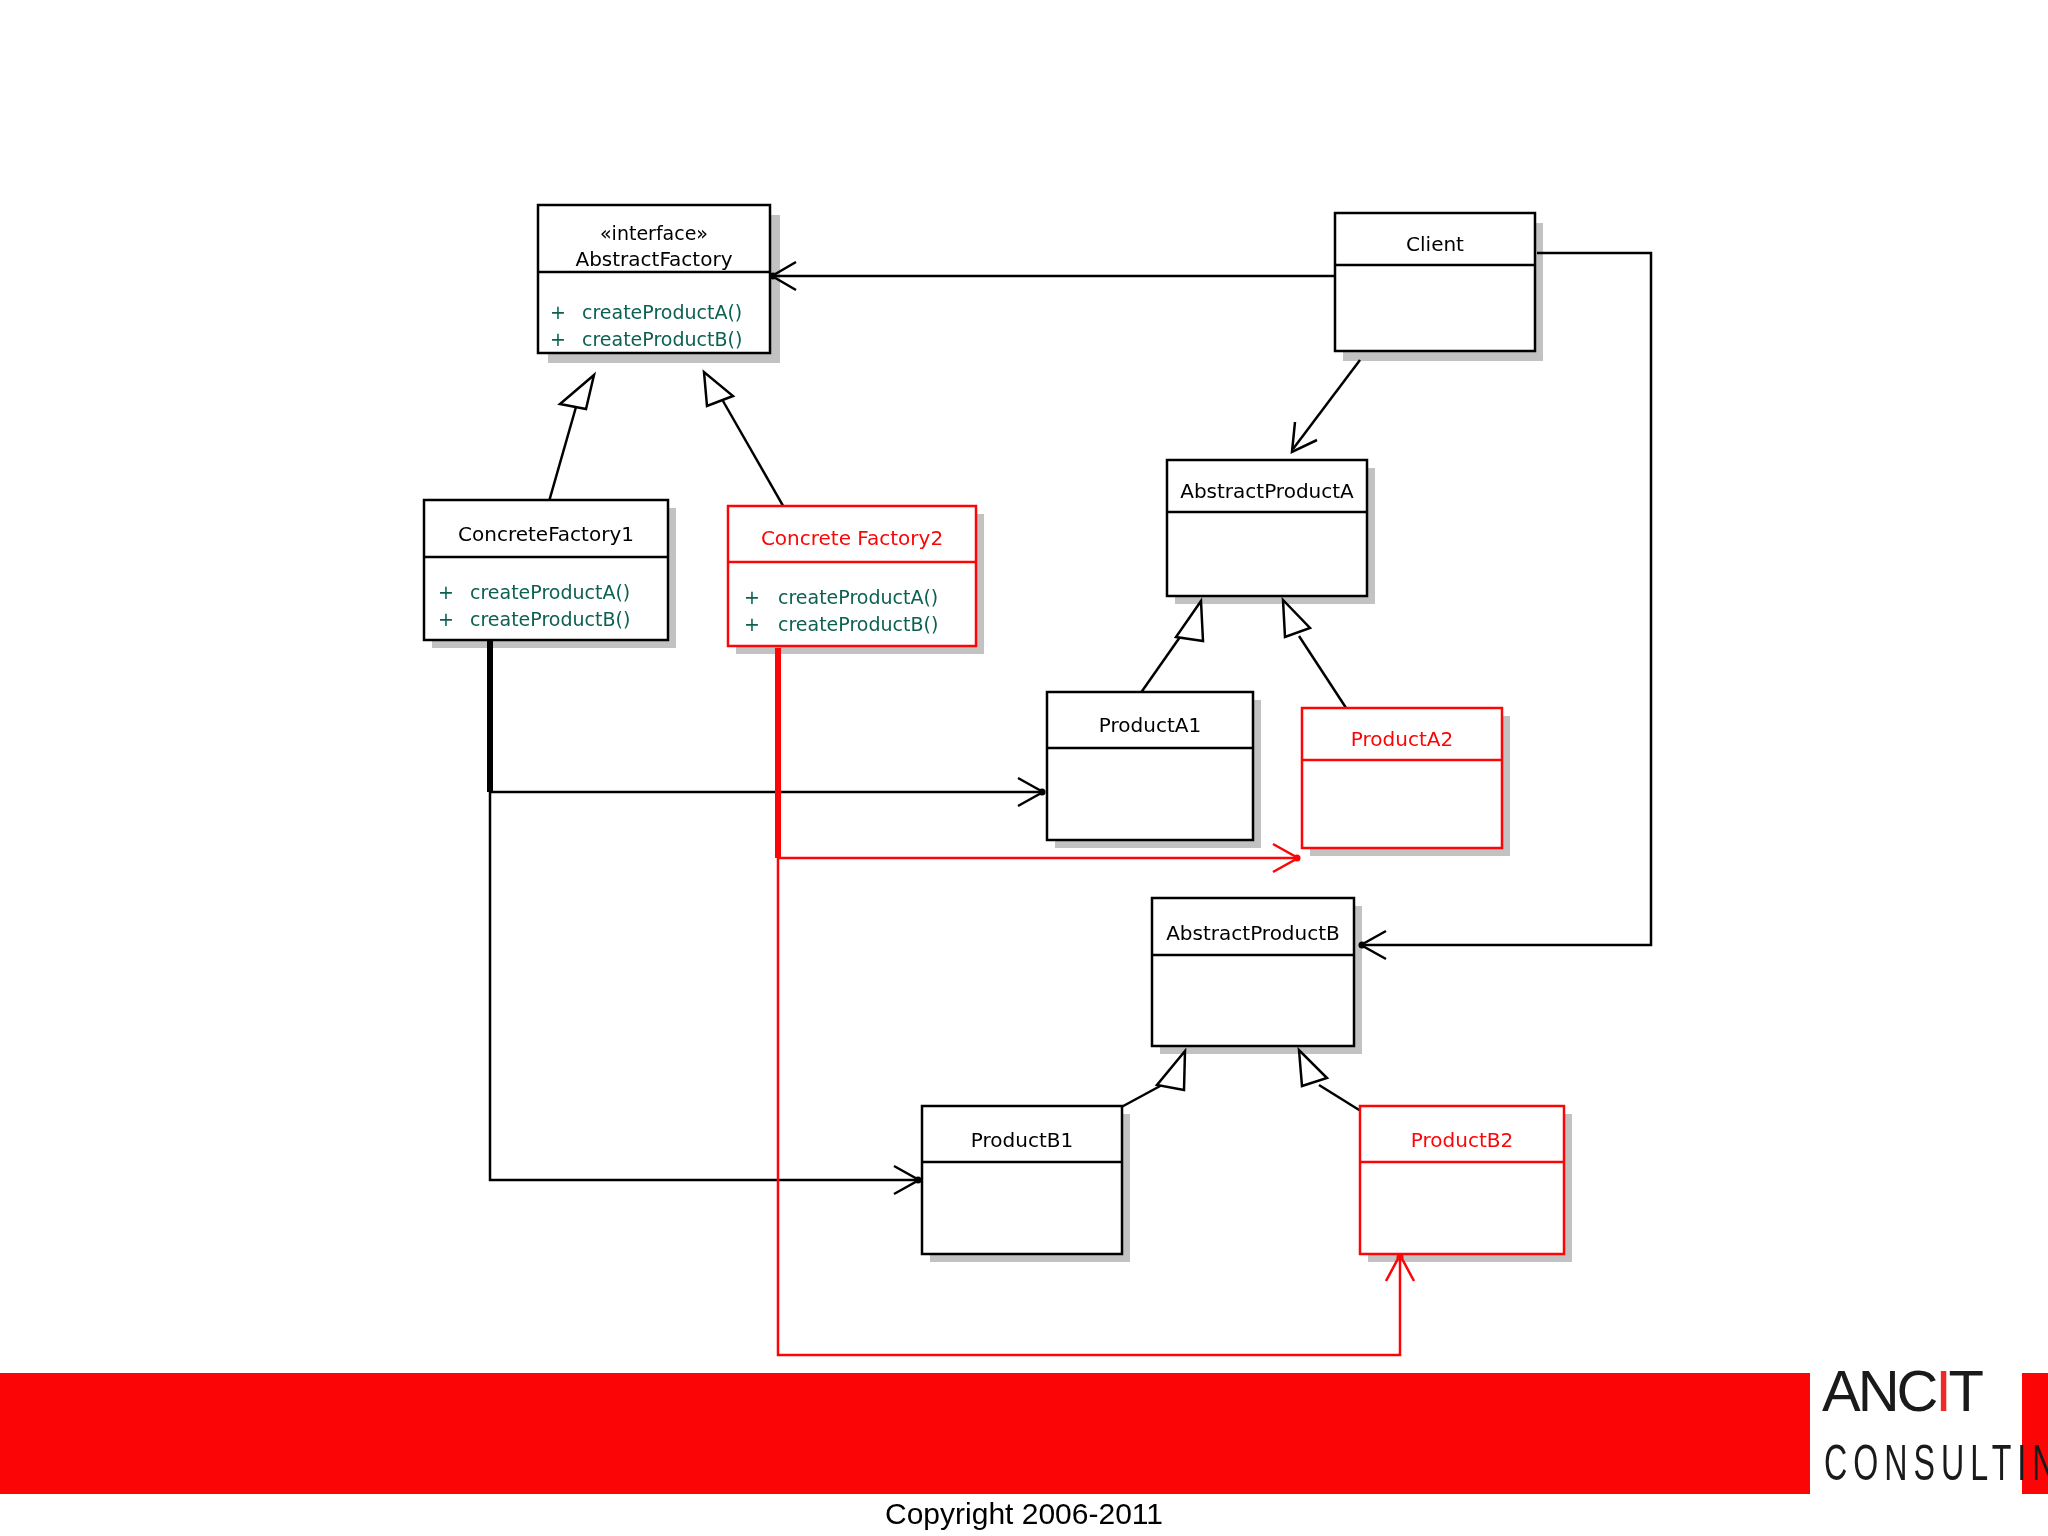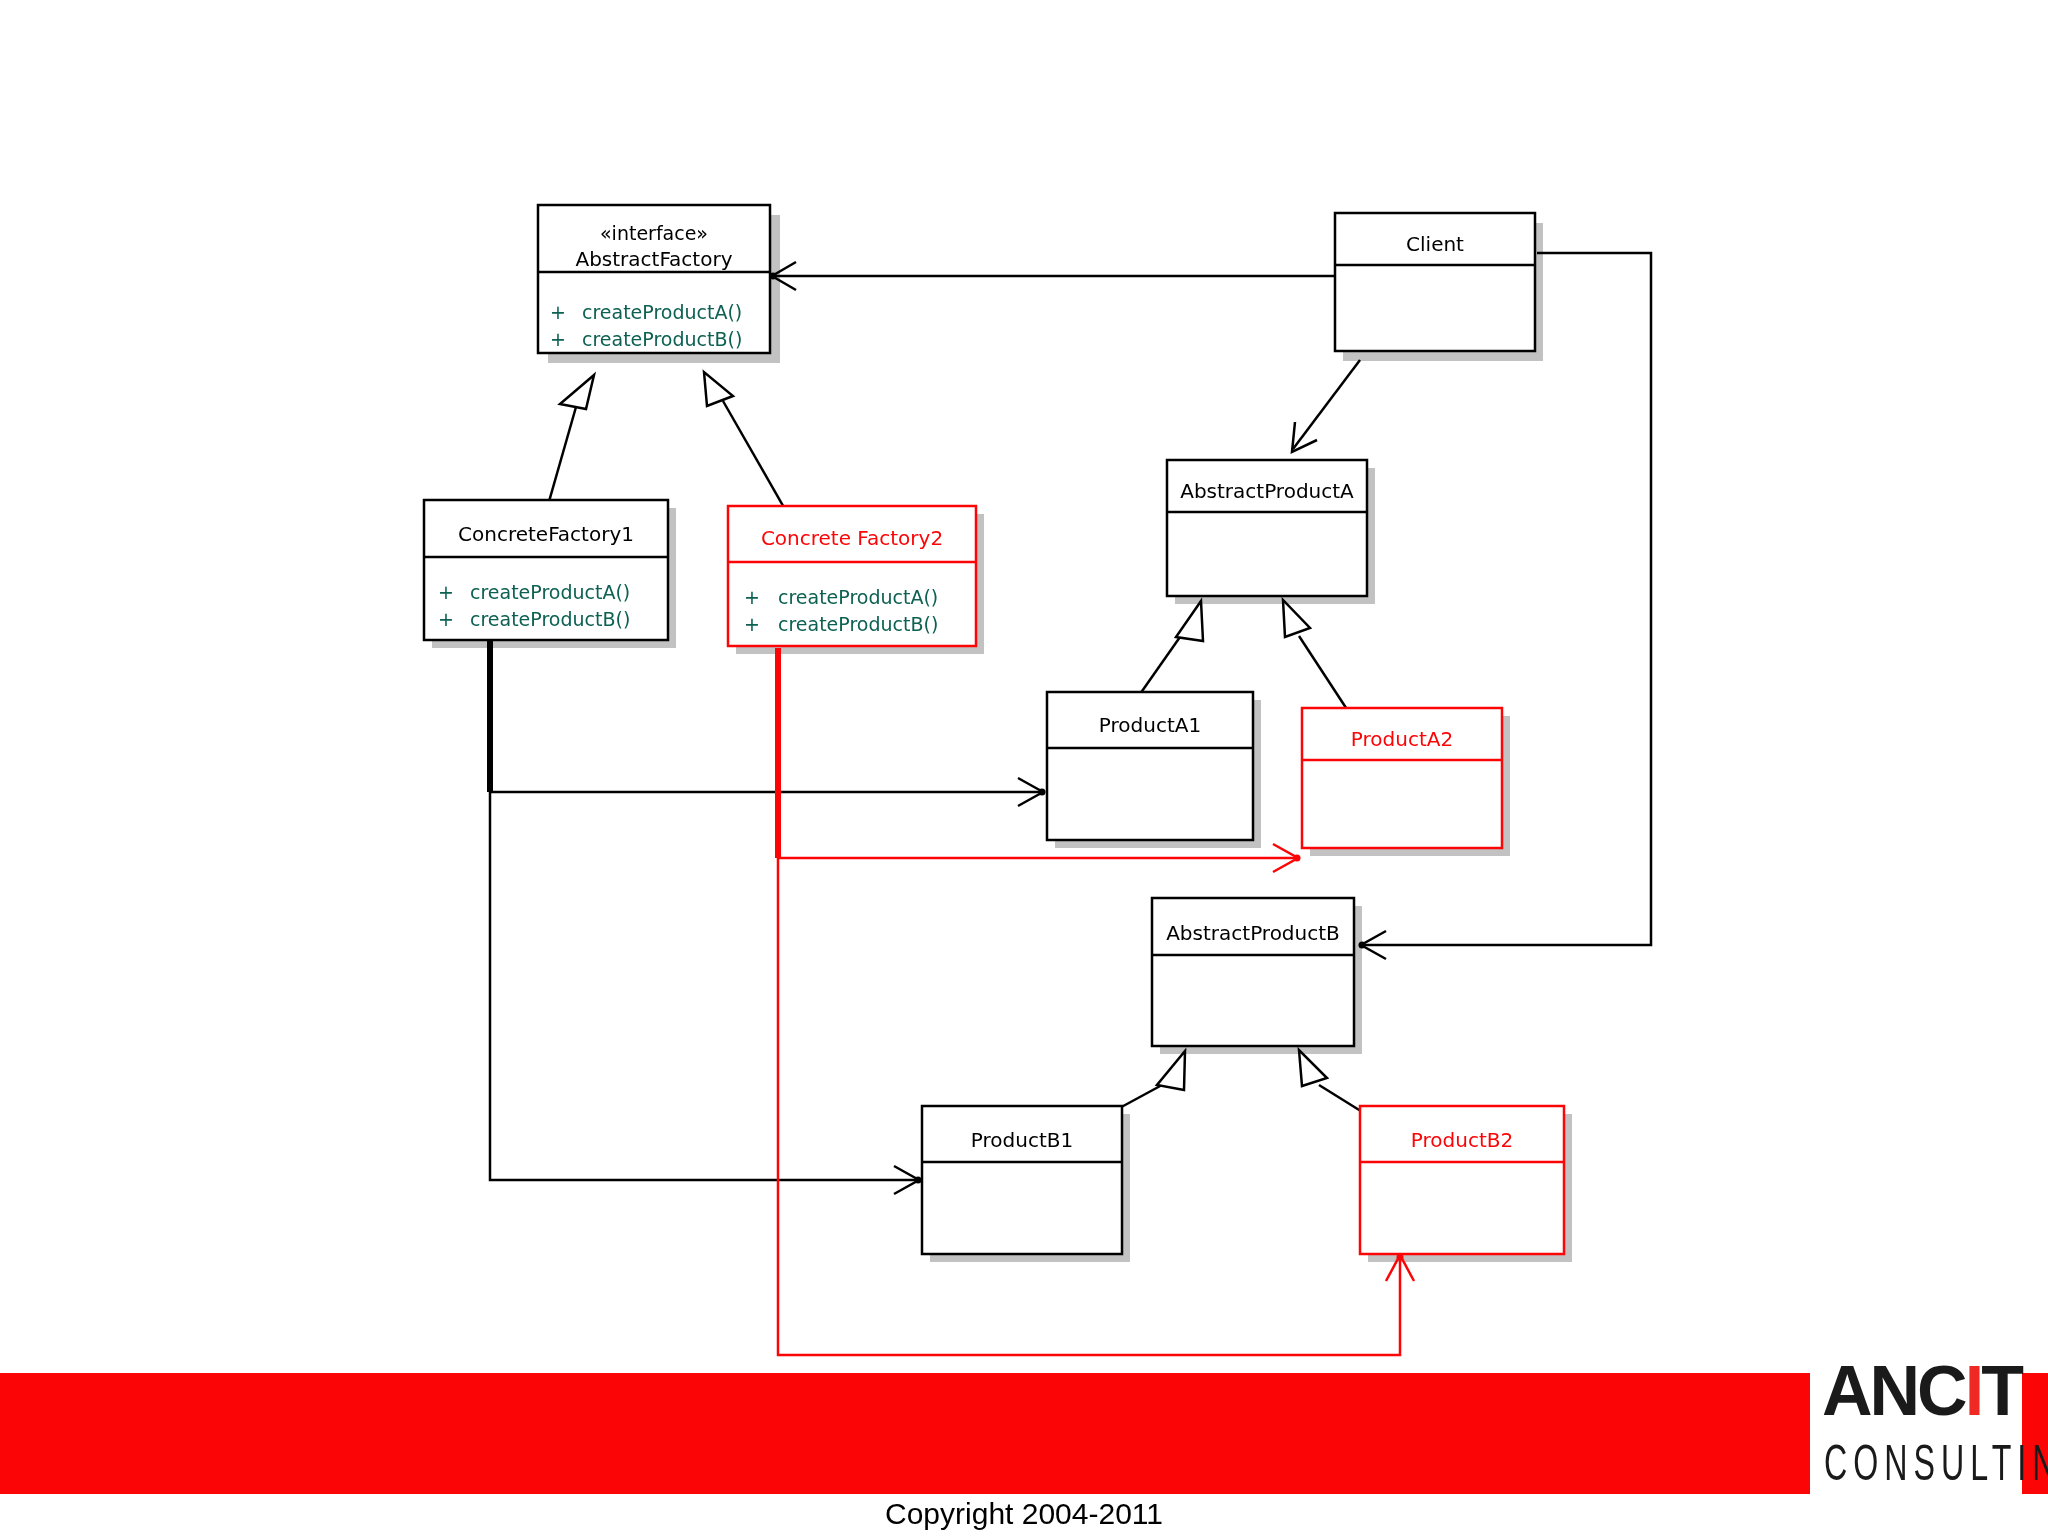--- a/index.html
+++ b/index.html
@@ -63,22 +63,22 @@
     left: 1822px;
     top: 1352px;
     width: 200px;
     height: 144px;
   }
   #logo-ancit {
     position: absolute;
     left: 0;
     top: 0;
     font-family: "Liberation Sans", sans-serif;
-    font-size: 70px;
-    font-weight: bold;
+    font-size: 58px;
+    font-weight: normal;
     letter-spacing: -3px;
     line-height: 78px;
     color: #1a1a1a;
     white-space: nowrap;
   }
   #logo-ancit .red-i { color: #ef2a24; }
   #logo-consulting {
     position: absolute;
     left: 2px;
     top: 82px;
@@ -299,15 +299,15 @@
   </svg>
 
   <div id="footer-band"></div>
   <div id="footer-band-right"></div>
 
   <div id="logo">
     <div id="logo-ancit"><span>AN</span><span>C</span><span class="red-i">I</span><span>T</span></div>
     <div id="logo-consulting">CONSULTING</div>
   </div>
 
-  <div id="copyright">Copyright 2004-2011</div>
+  <div id="copyright">Copyright 2006-2011</div>
 
 </div>
 
 </body></html>

